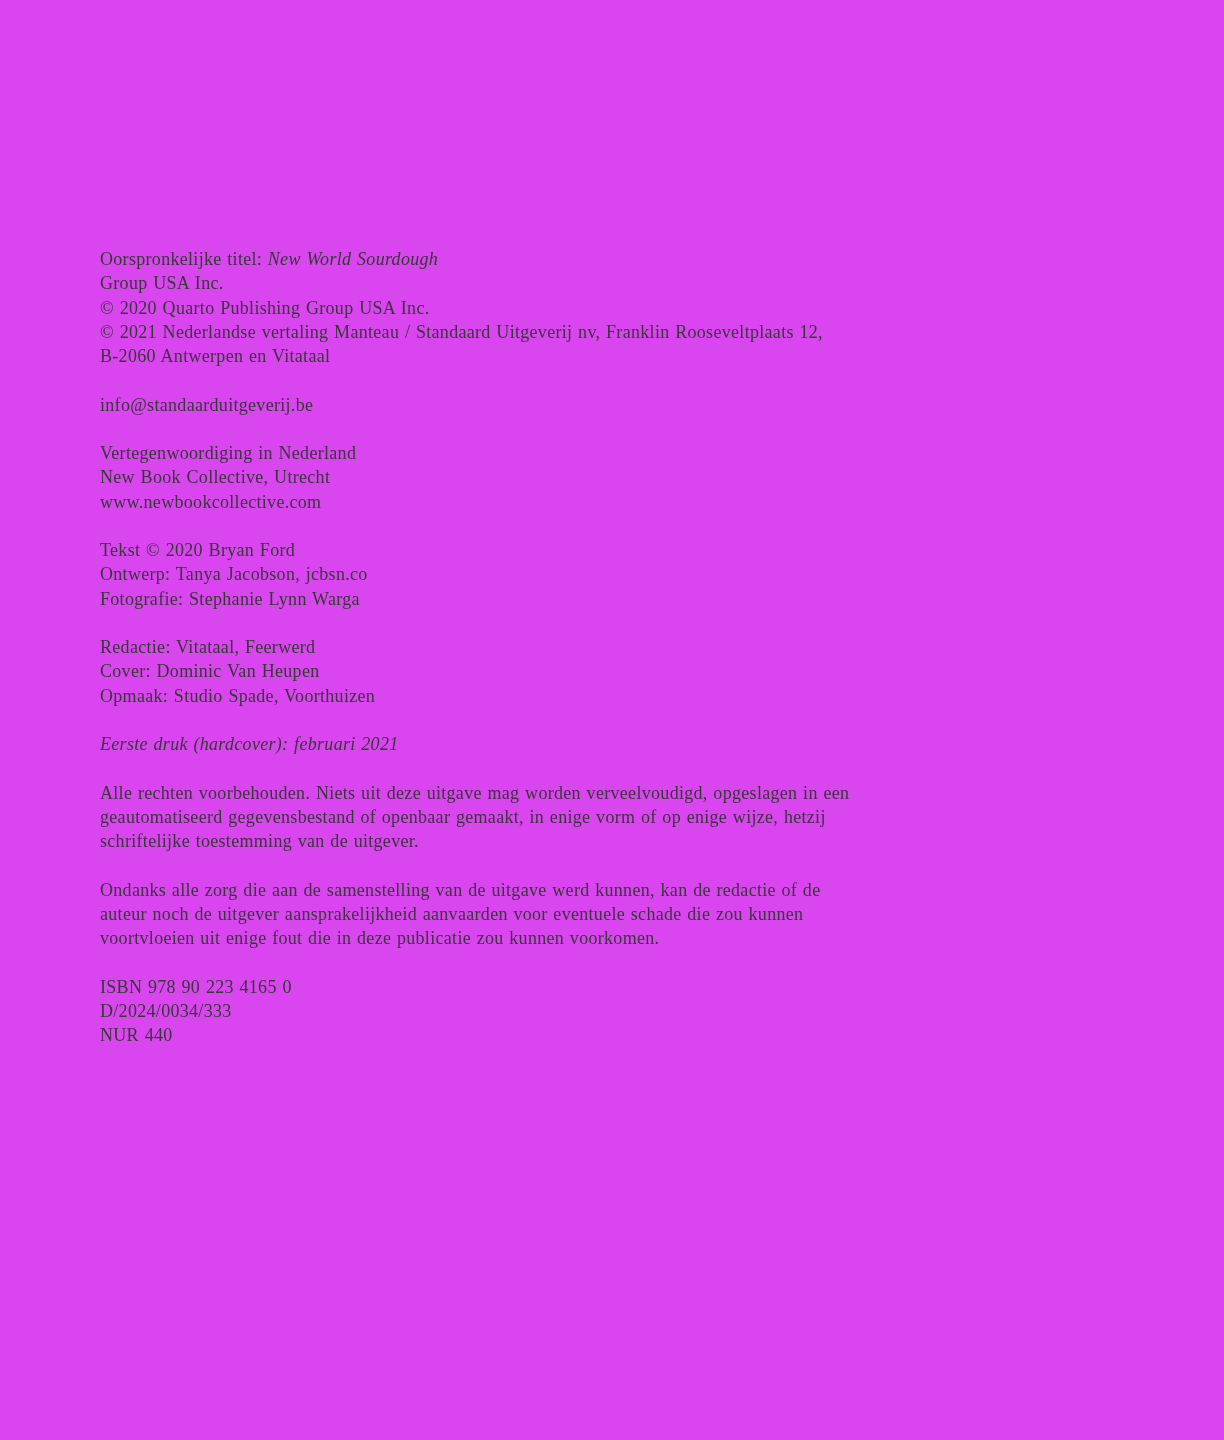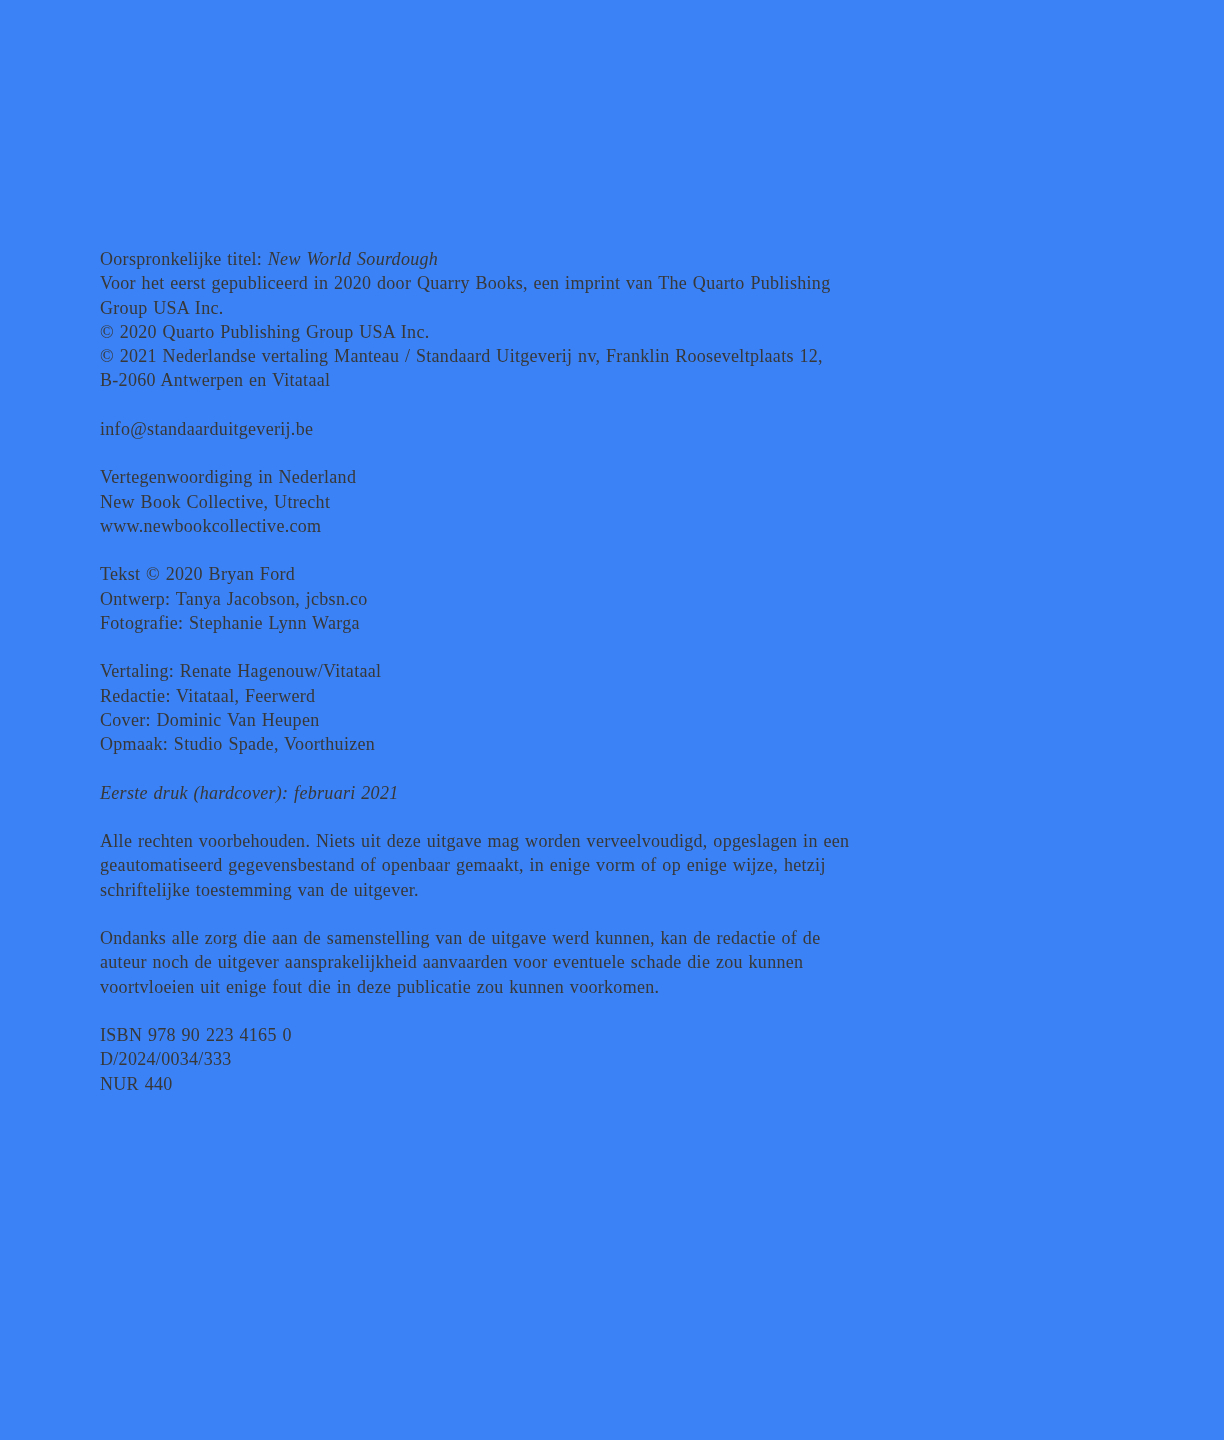--- a/index.html
+++ b/index.html
@@ -4,21 +4,21 @@
 <style>
   html, body {
     margin: 0;
     padding: 0;
     background: #ffffff;
   }
   .page {
     position: relative;
     width: 1224px;
     height: 1440px;
-    background: #3b82f6;
+    background: #d946ef;
     overflow: hidden;
     font-family: "Liberation Serif", serif;
   }
   .textblock {
     position: absolute;
     left: 100px;
     top: 247px;
     width: 1060px;
     color: #383838;
     font-size: 18px;
@@ -41,21 +41,20 @@
   }
 </style>
 </head>
 <body>
 
 <div class="page">
   <div class="textblock">
 
     <section class="para">
       <p class="line"><span>Oorspronkelijke titel: </span><span class="italic">New World Sourdough</span></p>
-      <p class="line">Voor het eerst gepubliceerd in 2020 door Quarry Books, een imprint van The Quarto Publishing</p>
       <p class="line">Group USA Inc.</p>
       <p class="line">© 2020 Quarto Publishing Group USA Inc.</p>
       <p class="line">© 2021 Nederlandse vertaling Manteau / Standaard Uitgeverij nv, Franklin Rooseveltplaats 12,</p>
       <p class="line">B-2060 Antwerpen en Vitataal</p>
     </section>
 
     <section class="para">
       <p class="line">info@standaarduitgeverij.be</p>
     </section>
 
@@ -65,21 +64,20 @@
       <p class="line">www.newbookcollective.com</p>
     </section>
 
     <section class="para">
       <p class="line">Tekst © 2020 Bryan Ford</p>
       <p class="line">Ontwerp: Tanya Jacobson, jcbsn.co</p>
       <p class="line">Fotografie: Stephanie Lynn Warga</p>
     </section>
 
     <section class="para">
-      <p class="line">Vertaling: Renate Hagenouw/Vitataal</p>
       <p class="line">Redactie: Vitataal, Feerwerd</p>
       <p class="line">Cover: Dominic Van Heupen</p>
       <p class="line">Opmaak: Studio Spade, Voorthuizen</p>
     </section>
 
     <section class="para">
       <p class="line italic">Eerste druk (hardcover): februari 2021</p>
     </section>
 
     <section class="para">

